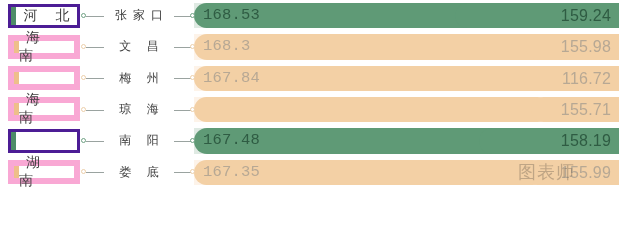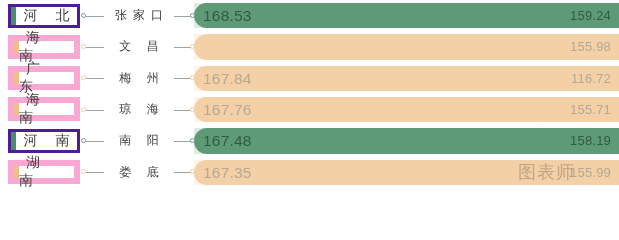--- a/index.html
+++ b/index.html
@@ -59,31 +59,32 @@
 
   
   .val-left {
     position: absolute;
     left: 203px;
     top: 0;
     height: 31.33px;
     line-height: 31.33px;
     font-size: 15.5px;
     letter-spacing: 0.2px;
+    font-family: Liberation Mono, monospace;
   }
   .row.green  .val-left { color: #2f5c43; }
   .row.orange .val-left { color: #b7a894; }
 
   .val-right {
     position: absolute;
     right: 8px;
     top: 0;
     height: 31.33px;
     line-height: 31.33px;
-    font-size: 13px;
+    font-size: 16px;
     letter-spacing: 0.2px;
     text-align: right;
   }
   .row.green  .val-right { color: #2f5c43; }
   .row.orange .val-right { color: #b7a894; }
 
   
   .prov-chip {
     position: absolute;
     left: 8px;
@@ -188,75 +189,73 @@
     <div class="conn conn-a"></div>
     <div class="city-text">张家口</div>
     <div class="conn conn-b"></div>
     <div class="dot dot-b"></div>
   </div>
 
   <div class="row orange" style="top:31.33px;">
     <div class="track"></div>
     <div class="bar-left" style="width:calc((619px - 194px) * 0.852);"></div>
     <div class="bar-right" style="width:calc((619px - 194px) * 0.220);"></div>
+    <div class="val-left">168.3</div>
     <div class="val-right">155.98</div>
     <div class="prov-chip">
       <span class="prov-accent"></span>
       <span class="prov-text">海 南</span>
     </div>
     <div class="dot dot-a"></div>
     <div class="conn conn-a"></div>
     <div class="city-text">文 昌</div>
     <div class="conn conn-b"></div>
     <div class="dot dot-b"></div>
   </div>
 
   <div class="row orange" style="top:62.66px;">
     <div class="track"></div>
     <div class="bar-left" style="width:calc((619px - 194px) * 0.840);"></div>
     <div class="bar-right" style="width:calc((619px - 194px) * 0.226);"></div>
     <div class="val-left">167.84</div>
     <div class="val-right">116.72</div>
     <div class="prov-chip">
       <span class="prov-accent"></span>
-      <span class="prov-text">广 东</span>
     </div>
     <div class="dot dot-a"></div>
     <div class="conn conn-a"></div>
     <div class="city-text">梅 州</div>
     <div class="conn conn-b"></div>
     <div class="dot dot-b"></div>
   </div>
 
   <div class="row orange" style="top:93.99px;">
     <div class="track"></div>
     <div class="bar-left" style="width:calc((619px - 194px) * 0.838);"></div>
     <div class="bar-right" style="width:calc((619px - 194px) * 0.206);"></div>
-    <div class="val-left">167.76</div>
     <div class="val-right">155.71</div>
     <div class="prov-chip">
       <span class="prov-accent"></span>
       <span class="prov-text">海 南</span>
     </div>
     <div class="dot dot-a"></div>
     <div class="conn conn-a"></div>
     <div class="city-text">琼 海</div>
     <div class="conn conn-b"></div>
     <div class="dot dot-b"></div>
   </div>
 
   <div class="row green" style="top:125.32px;">
     <div class="track"></div>
     <div class="bar-left" style="width:calc((619px - 194px) * 0.830);"></div>
     <div class="bar-right" style="width:calc((619px - 194px) * 0.330);"></div>
     <div class="val-left">167.48</div>
     <div class="val-right">158.19</div>
     <div class="prov-chip">
       <span class="prov-accent"></span>
-      <span class="prov-text">河 南</span>
     </div>
     <div class="dot dot-a"></div>
     <div class="conn conn-a"></div>
     <div class="city-text">南 阳</div>
     <div class="conn conn-b"></div>
     <div class="dot dot-b"></div>
   </div>
 
   <div class="row orange" style="top:156.65px;">
     <div class="track"></div>

